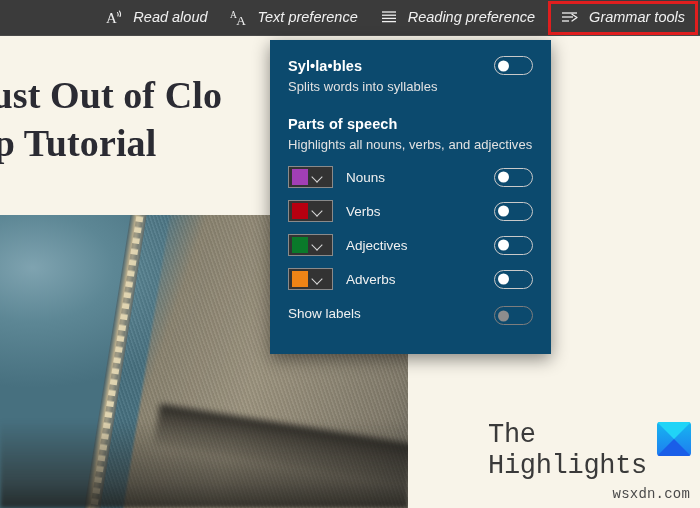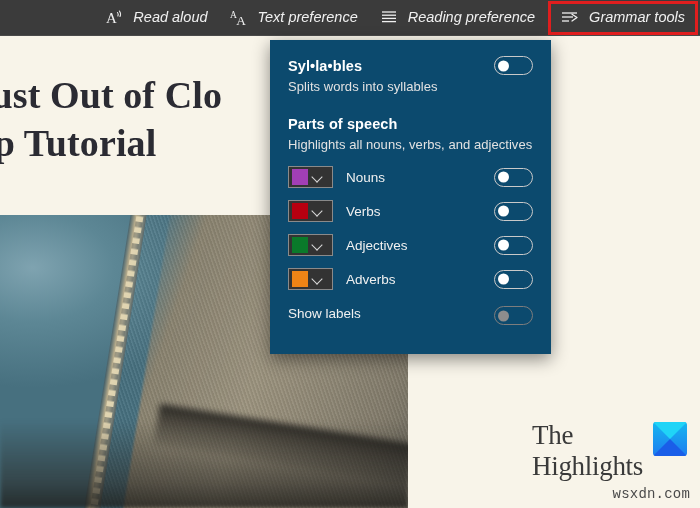--- a/index.html
+++ b/index.html
@@ -124,27 +124,26 @@
   
   #watermark-logo {
     position: absolute;
     left: 488px;
     top: 420px;
     display: flex;
     align-items: flex-start;
     color: #3b3b3b;
   }
   #watermark-logo .wm-text {
-    font-family: Liberation Serif, serif;
+    font-family: Liberation Mono, monospace;
     font-size: 27px;
     line-height: 1.16;
     font-weight: 400;
     color: #3a3a3a;
     letter-spacing: -0.3px;
-    margin-left: 44px;
   }
   #watermark-logo .wm-text .l1 { display: block; }
   #watermark-logo .wm-text .l2 { display: block; }
   #wm-square {
     width: 34px;
     height: 34px;
     margin-left: 10px;
     margin-top: 2px;
     border-radius: 3px;
     position: relative;

